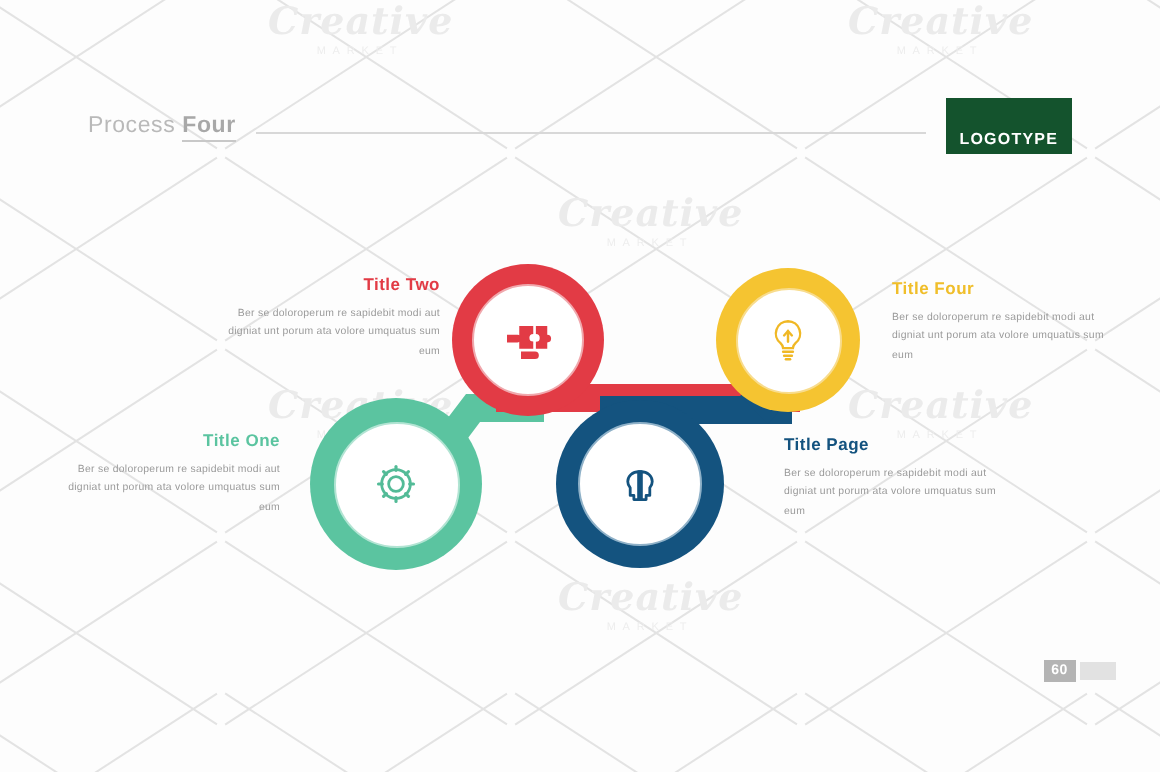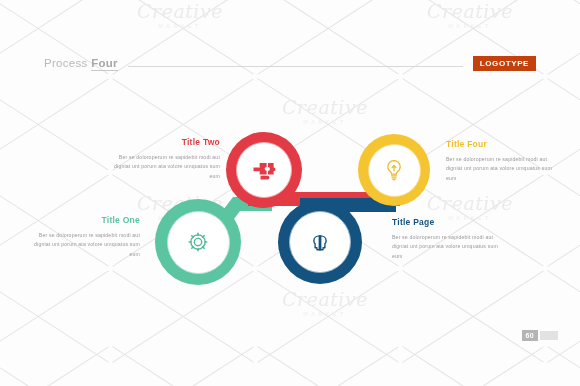--- a/index.html
+++ b/index.html
@@ -53,20 +53,21 @@
     white-space: nowrap;
   }
   .wm-text .wm-main {
     display: block;
     font-family: "DejaVu Serif", serif;
     font-style: italic;
     font-size: 19px;
     letter-spacing: 0.5px;
     line-height: 1;
     color: #ebebeb;
+    font-weight: bold;
   }
   .wm-text .wm-sub {
     display: block;
     font-size: 5.5px;
     letter-spacing: 3.4px;
     margin-top: 2px;
     color: #ededed;
   }
 
   
@@ -93,26 +94,26 @@
     padding-bottom: 1px;
   }
   .header-rule {
     flex: 1;
     height: 1px;
     background: #d8d8d8;
     margin: 0 10px;
     margin-top: 6px;
   }
   .logotype {
-    background: #c2410c;
+    background: #14532d;
     color: #ffffff;
     font-size: 8px;
     font-weight: bold;
     letter-spacing: 0.6px;
-    padding: 3px 7px 3px 7px;
+    padding: 16px 7px 3px 7px;
     white-space: nowrap;
   }
 
   
   .diagram {
     position: absolute;
     inset: 0;
     z-index: 3;
   }
   .connector {

